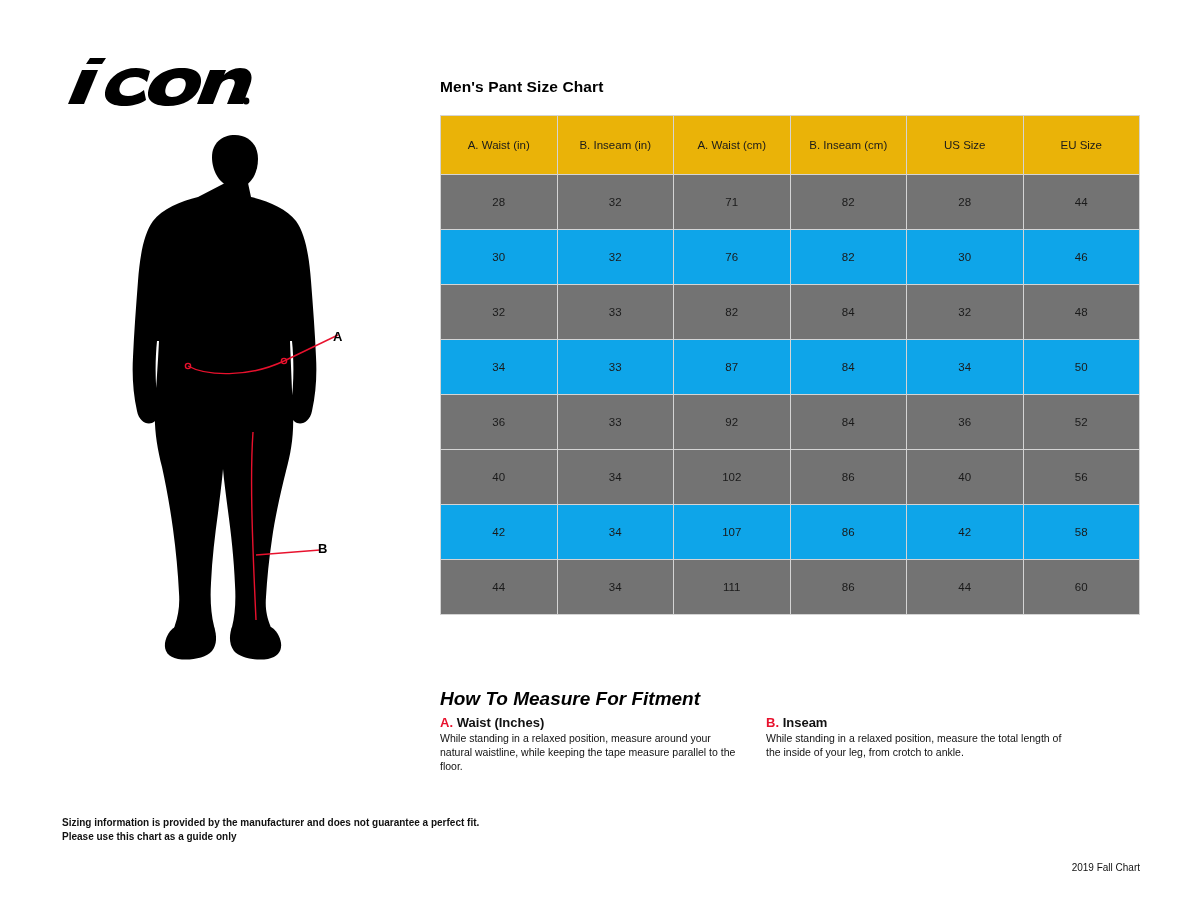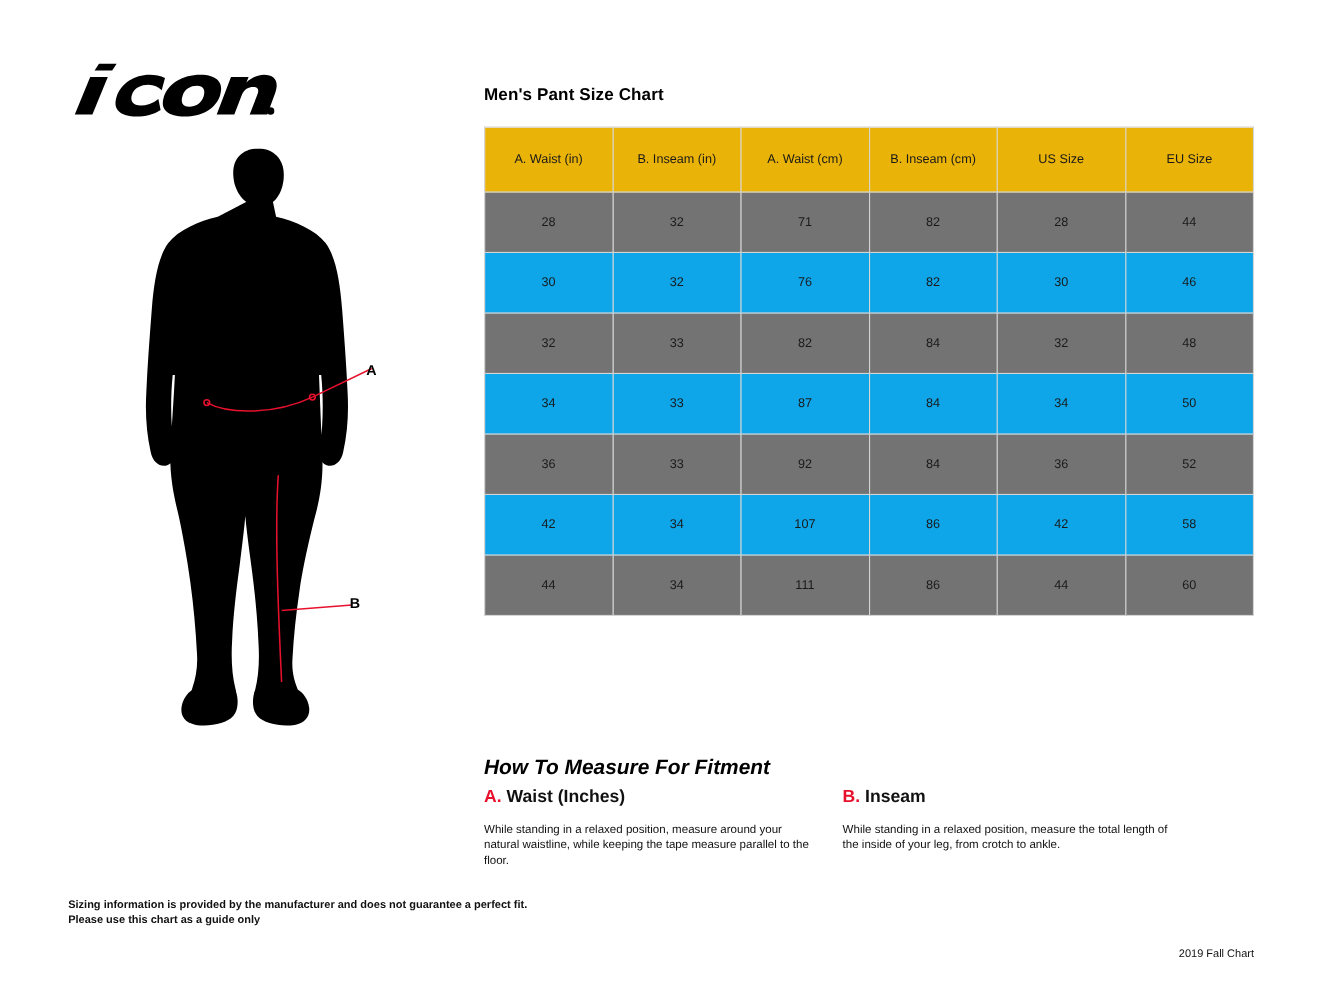--- a/index.html
+++ b/index.html
@@ -99,22 +99,22 @@
     position: absolute;
     width: 300px;
     font-size: 10.5px;
     line-height: 1.32;
     color: #111;
   }
   .howto-col.left  { left: 440px; top: 714px; width: 296px; }
   .howto-col.right { left: 766px; top: 714px; width: 310px; }
   .howto-head {
     font-weight: bold;
-    font-size: 16px;
-    margin-bottom: 13px;
+    font-size: 13px;
+    margin-bottom: 1px;
   }
   .howto-head .marker {
     color: #e8112d;
     font-weight: bold;
   }
   .howto-body { font-size: 10.5px; }
 
   
   .disclaimer {
     position: absolute;
@@ -243,20 +243,28 @@
       <td>50</td>
     </tr>
     <tr class="shaded">
       <td>36</td>
       <td>33</td>
       <td>92</td>
       <td>84</td>
       <td>36</td>
       <td>52</td>
     </tr>
+    <tr class="shaded">
+      <td>40</td>
+      <td>34</td>
+      <td>102</td>
+      <td>86</td>
+      <td>40</td>
+      <td>56</td>
+    </tr>
     <tr class="plain">
       <td>42</td>
       <td>34</td>
       <td>107</td>
       <td>86</td>
       <td>42</td>
       <td>58</td>
     </tr>
     <tr class="shaded">
       <td>44</td>

